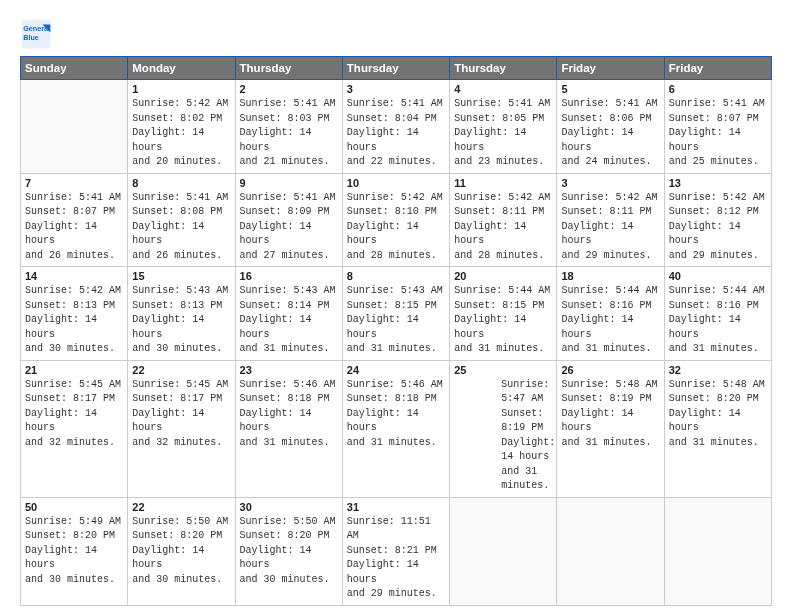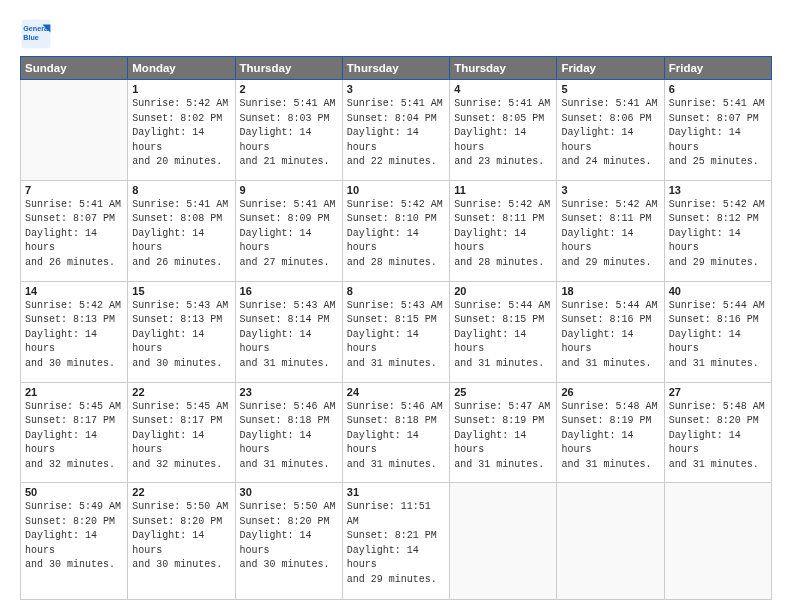--- a/index.html
+++ b/index.html
@@ -304,34 +304,34 @@
           </td>
           <td>
             <span class="day-num">24</span>
             <div class="day-info" style="white-space: pre-line;">Sunrise: 5:46 AM
 Sunset: 8:18 PM
 Daylight: 14 hours
 and 31 minutes.</div>
           </td>
           <td>
             <span class="day-num">25</span>
-            <div class="day-info" style="white-space: pre-line;">Sunrise: 5:47 AM
+            <div class="day-info" style="white-space: pre-line; margin-left: 47px;">Sunrise: 5:47 AM
 Sunset: 8:19 PM
 Daylight: 14 hours
 and 31 minutes.</div>
           </td>
           <td>
             <span class="day-num">26</span>
             <div class="day-info" style="white-space: pre-line;">Sunrise: 5:48 AM
 Sunset: 8:19 PM
 Daylight: 14 hours
 and 31 minutes.</div>
           </td>
           <td>
-            <span class="day-num">27</span>
+            <span class="day-num">32</span>
             <div class="day-info" style="white-space: pre-line;">Sunrise: 5:48 AM
 Sunset: 8:20 PM
 Daylight: 14 hours
 and 31 minutes.</div>
           </td>
         </tr>
         <tr>
           <td>
             <span class="day-num">50</span>
             <div class="day-info" style="white-space: pre-line;">Sunrise: 5:49 AM

